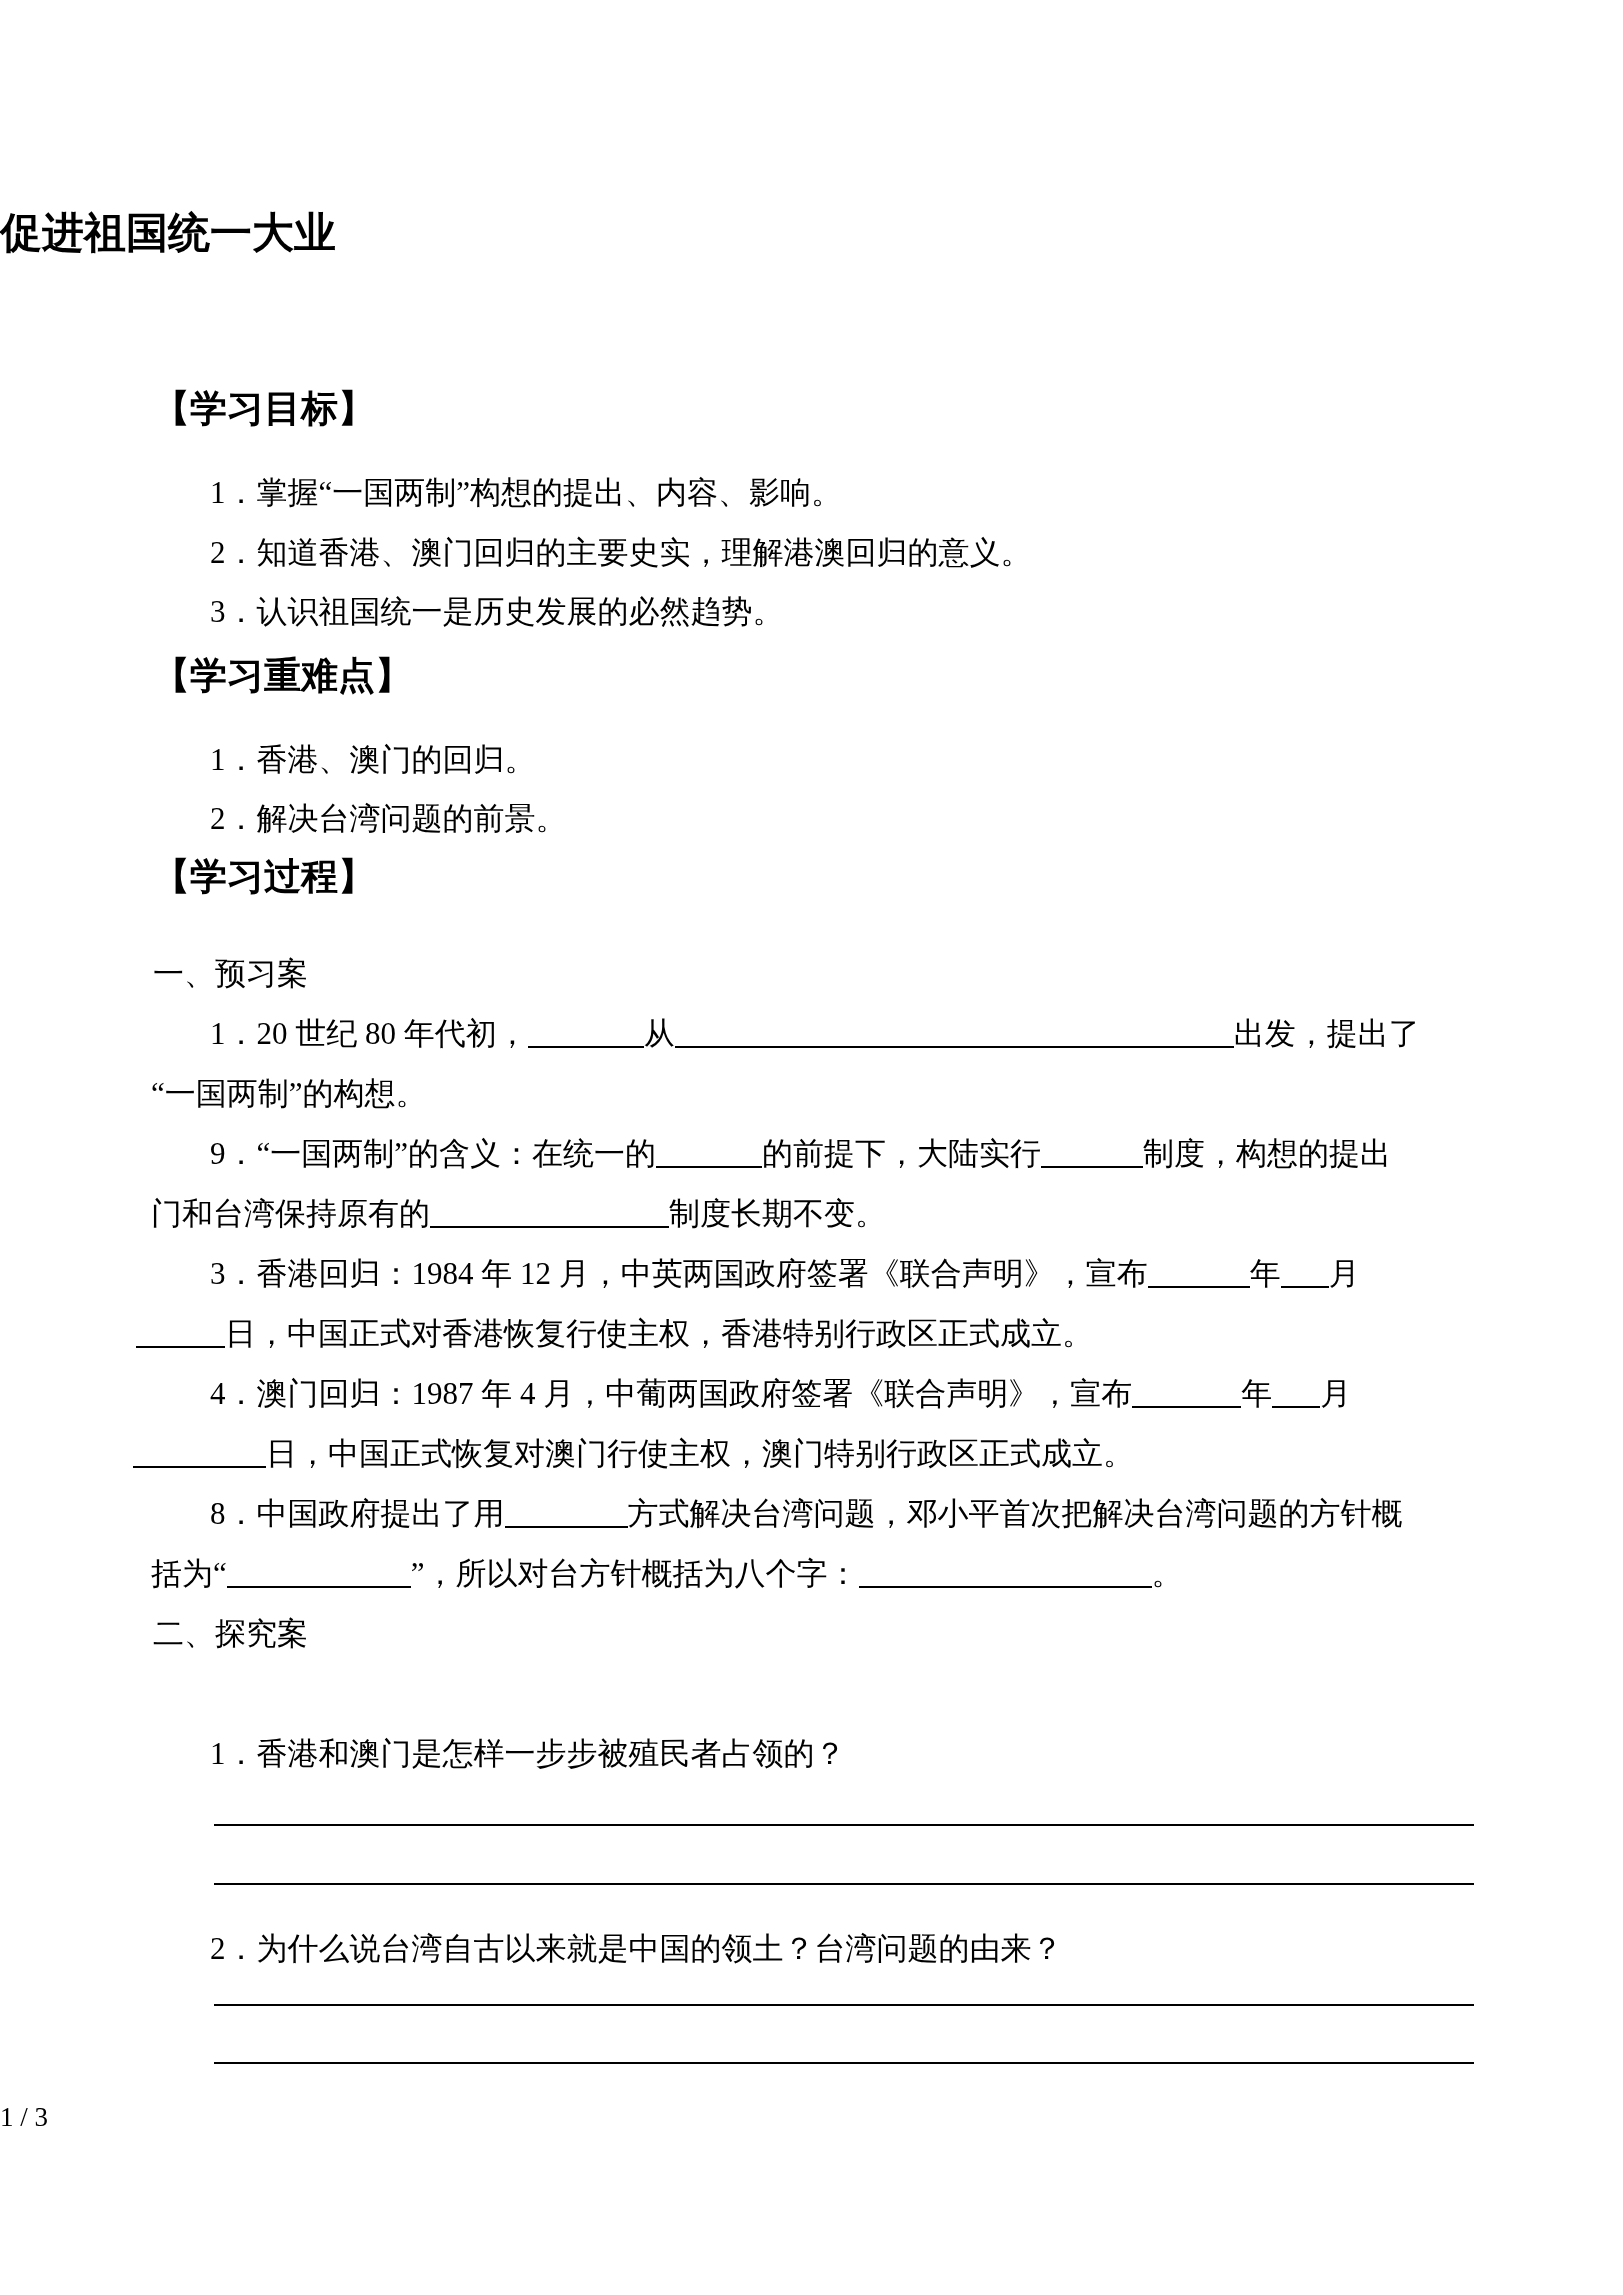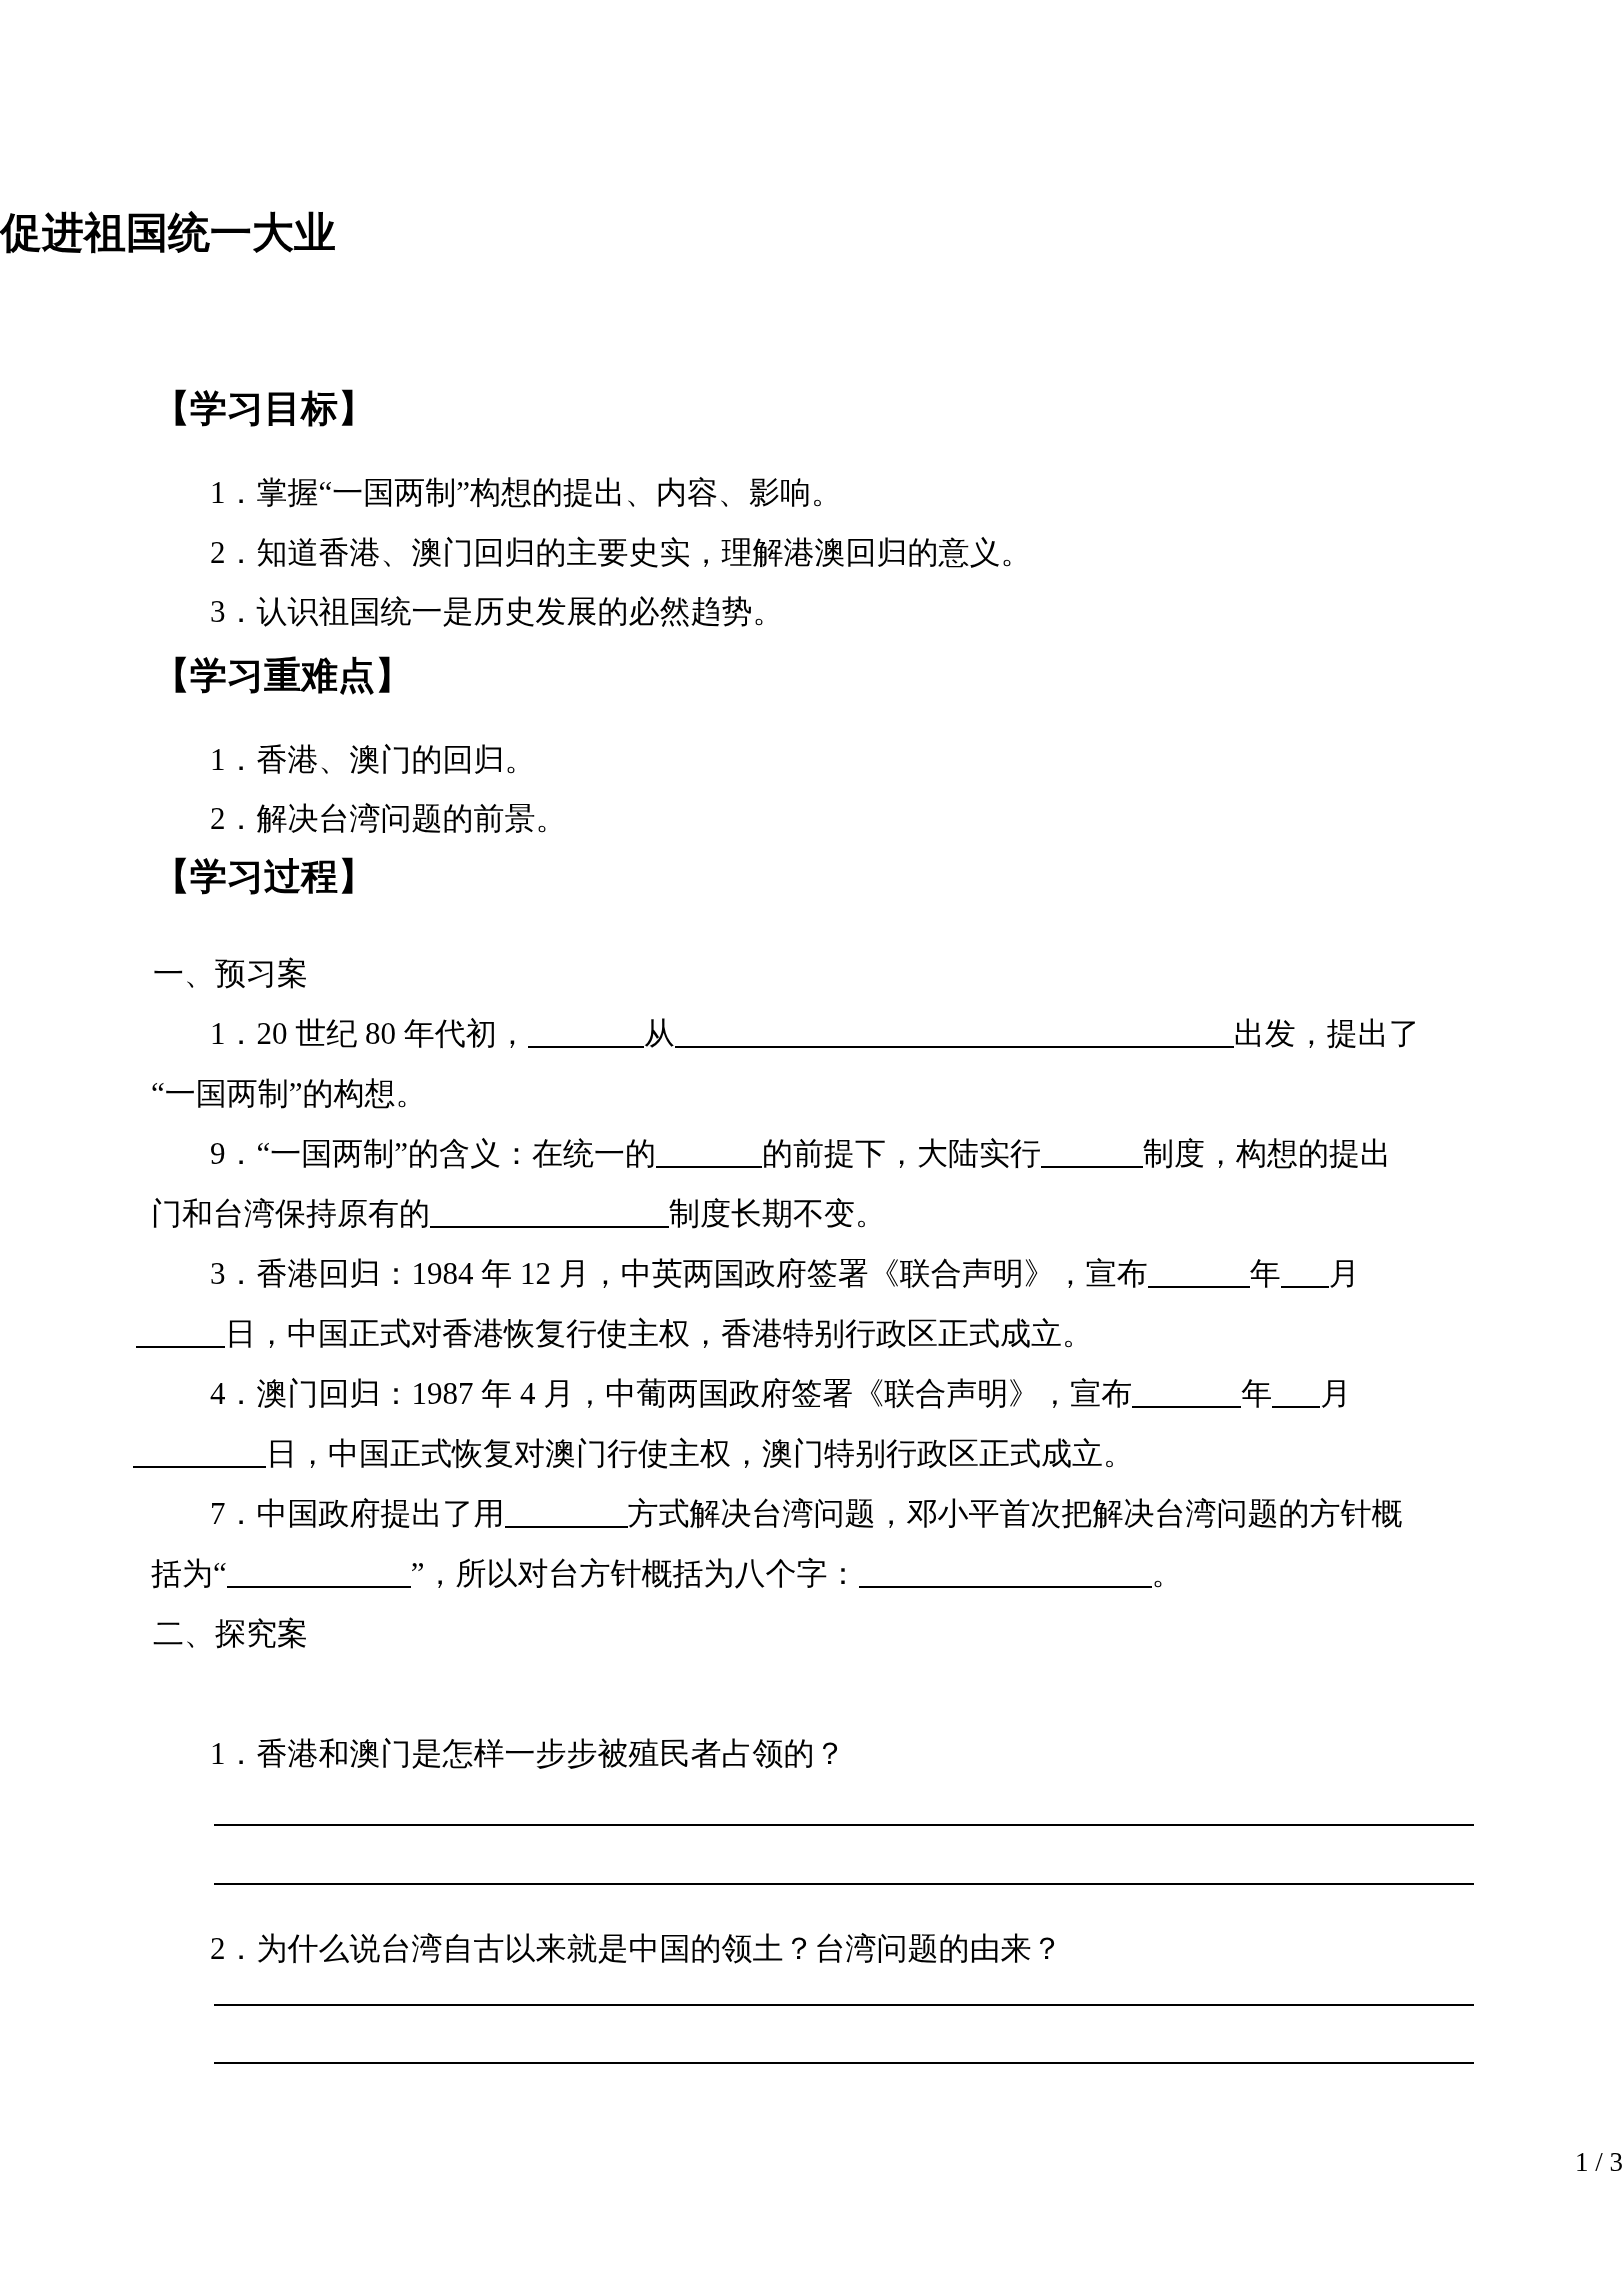--- a/index.html
+++ b/index.html
@@ -41,24 +41,23 @@
   .answer-line {
     position: absolute;
     left: 214px;
     width: 1260px;
     border-top: 2.7px solid #000;
     height: 0;
   }
   .footer {
     position: absolute;
     left: 0; right: 0;
-    text-align: right;
+    text-align: left;
     font-size: 27px;
     line-height: 33px;
-    margin-top: 45px;
   }
 </style>
 </head>
 <body>
 
 <div class="page">
 
   <div class="title" style="top:208px">促进祖国统一大业</div>
 
   <div class="heading" style="top:386px; left:153px">【学习目标】</div>
@@ -83,21 +82,21 @@
   <div class="row" style="top:1194px; left:151px"><span>门和台湾保持原有的</span><span class="blank" style="width:239px"></span><span>制度长期不变。</span></div>
 
   <div class="row" style="top:1254px; left:210px"><span>3．香港回归：1984 年 12 月，中英两国政府签署《联合声明》，宣布</span><span class="blank" style="width:102px"></span><span>年</span><span class="blank" style="width:48px"></span><span>月</span></div>
 
   <div class="row" style="top:1314px; left:136px"><span class="blank" style="width:89px"></span><span>日，中国正式对香港恢复行使主权，香港特别行政区正式成立。</span></div>
 
   <div class="row" style="top:1374px; left:210px"><span>4．澳门回归：1987 年 4 月，中葡两国政府签署《联合声明》，宣布</span><span class="blank" style="width:109px"></span><span>年</span><span class="blank" style="width:48px"></span><span>月</span></div>
 
   <div class="row" style="top:1434px; left:133px"><span class="blank" style="width:133px"></span><span>日，中国正式恢复对澳门行使主权，澳门特别行政区正式成立。</span></div>
 
-  <div class="row" style="top:1494px; left:210px"><span>7．中国政府提出了用</span><span class="blank" style="width:123px"></span><span>方式解决台湾问题，邓小平首次把解决台湾问题的方针概</span></div>
+  <div class="row" style="top:1494px; left:210px"><span>8．中国政府提出了用</span><span class="blank" style="width:123px"></span><span>方式解决台湾问题，邓小平首次把解决台湾问题的方针概</span></div>
 
   <div class="row" style="top:1554px; left:151px"><span>括为“</span><span class="blank" style="width:184px"></span><span>”，所以对台方针概括为八个字：</span><span class="blank" style="width:293px"></span><span>。</span></div>
 
   <div class="row" style="top:1614px; left:153px">二、探究案</div>
 
 
   <div class="row" style="top:1734px; left:210px">1．香港和澳门是怎样一步步被殖民者占领的？</div>
 
   <div class="answer-line" style="top:1824px"></div>
   <div class="answer-line" style="top:1883px"></div>

